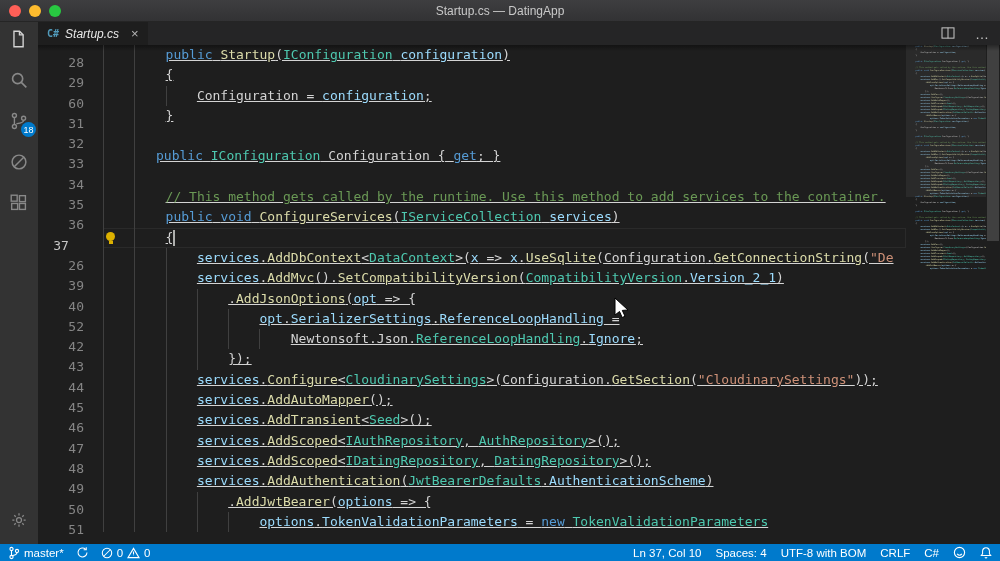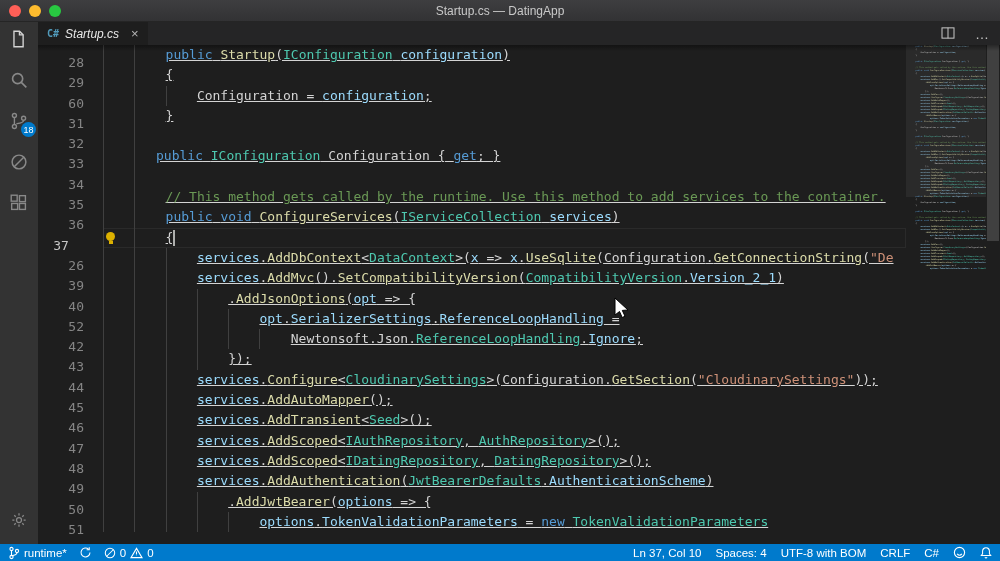--- a/index.html
+++ b/index.html
@@ -328,21 +328,21 @@
 <div class="statusbar">
   <span class="sb-item">
     <svg width="12" height="14" viewBox="0 0 12 14">
         <g fill="none" stroke="#fff" stroke-width="1.1">
           <circle cx="3.5" cy="3" r="1.6"></circle>
           <circle cx="3.5" cy="11" r="1.6"></circle>
           <circle cx="9" cy="5" r="1.6"></circle>
           <path d="M3.5 4.6v4.8 M9 6.6c0 2.4-2.5 2.8-5.5 3.2"></path>
         </g>
       </svg>
-    <span>runtime*</span>
+    <span>master*</span>
   </span>
   <span class="sb-item">
     <svg width="13" height="13" viewBox="0 0 16 16">
         <g fill="none" stroke="#fff" stroke-width="1.3">
           <path d="M13.5 8a5.5 5.5 0 1 1-1.6-3.9"></path>
           <path d="M12.6 1.4v3.2h-3.2"></path>
         </g>
       </svg>
   </span>
   <span class="sb-item">

